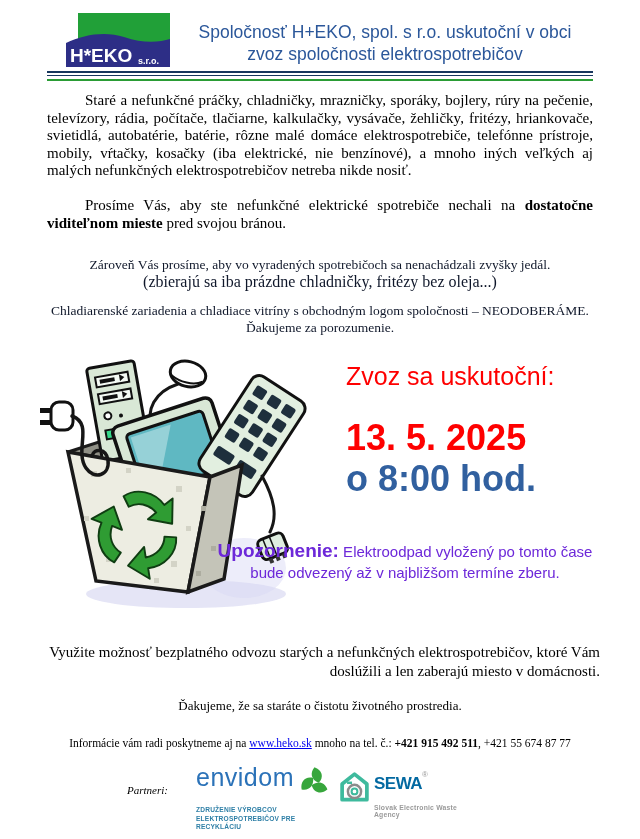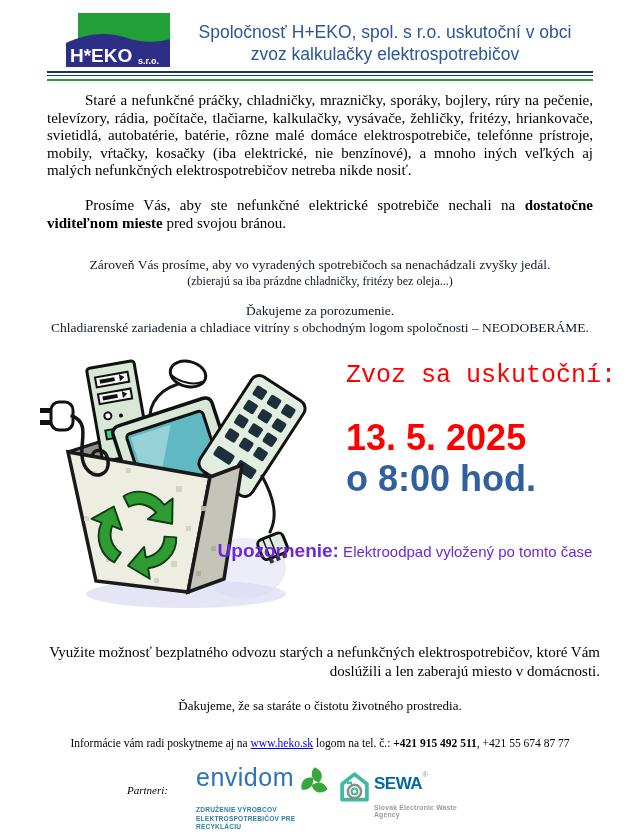--- a/index.html
+++ b/index.html
@@ -16,27 +16,27 @@
   .sep-n2{top:75px;height:1px;background:#17365D;}
   .sep-g {top:79px;height:2px;background:#2A9C35;}
   .sep div{position:absolute;left:0;right:0;}
 
   
   .intro{position:absolute;left:47px;width:546px;top:92px;font-size:15px;line-height:17.6px;
          text-align:justify;}
   .intro p{margin:0 0 17px 0;text-indent:38px;}
   .redblock{position:absolute;left:36px;width:568px;top:256px;text-align:center;color:#0f172a;
             font-size:13.5px;line-height:17px;}
-  .redblock .small{font-size:12px;}
+  .redblock .small{font-size:16px;}
   .redblock .gap{height:12px;}
 
   
   .clipart{position:absolute;left:36px;top:356px;width:296px;height:262px;}
   .event{position:absolute;left:346px;top:362px;width:286px;font-family:"Liberation Sans",sans-serif;}
-  .event-heading{color:#FE0000;font-size:25px;line-height:28px;font-family:Liberation Mono, monospace;}
+  .event-heading{color:#FE0000;font-size:25px;line-height:28px;}
   .event-date{margin-top:27px;color:#FE0000;font-size:36px;font-weight:bold;line-height:41px;}
   .event-time{color:#31609F;font-size:36px;font-weight:bold;line-height:41px;}
 
   .warning{position:absolute;left:180px;top:540px;width:450px;text-align:center;color:#6d28d9;
            font-family:"Liberation Sans",sans-serif;font-size:15px;line-height:21px;}
   .warning b{font-size:19px;}
 
   .outro1{position:absolute;left:40px;width:560px;top:643px;text-align:right;
           font-size:15px;line-height:19px;}
   .outro2{position:absolute;left:40px;width:560px;top:698px;text-align:center;font-size:13px;}
@@ -70,40 +70,40 @@
       <rect x="16" y="2" width="92" height="36" fill="#21A038"></rect>
       <path d="M4,32 C22,23 44,20 62,26 C82,33 98,31 108,28 L108,56 L4,56 Z" fill="#2D2E86"></path>
       <rect x="4" y="30" width="104" height="26" fill="#2D2E86" opacity="0.0"></rect>
       <text x="8" y="51" font-family="Liberation Sans, sans-serif" font-size="19" font-weight="bold" fill="#ffffff">H*EKO</text>
       <text x="76" y="53" font-family="Liberation Sans, sans-serif" font-size="9" font-weight="bold" fill="#ffffff">s.r.o.</text>
     </svg>
   </div>
 
   <div class="title">
     <span>Spoločnosť H+EKO, spol. s r.o. uskutoční v obci</span>
-    <span>zvoz kalkulačky elektrospotrebičov</span>
+    <span>zvoz spoločnosti elektrospotrebičov</span>
   </div>
 
   <div class="sep">
     <div class="sep-n1"></div>
     <div class="sep-n2"></div>
     <div class="sep-g"></div>
   </div>
 
   <div class="intro">
     <p>Staré a nefunkčné práčky, chladničky, mrazničky, sporáky, bojlery, rúry na pečenie, televízory, rádia, počítače, tlačiarne, kalkulačky, vysávače, žehličky, fritézy, hriankovače, svietidlá, autobatérie, batérie, rôzne malé domáce elektrospotrebiče, telefónne prístroje, mobily, vŕtačky, kosačky (iba elektrické, nie benzínové), a mnoho iných veľkých aj malých nefunkčných elektrospotrebičov netreba nikde nosiť.</p>
     <p><span>Prosíme Vás, aby ste nefunkčné elektrické spotrebiče nechali na </span><b>dostatočne viditeľnom mieste</b><span> pred svojou bránou.</span></p>
   </div>
 
   <div class="redblock">
     <div>Zároveň Vás prosíme, aby vo vyradených spotrebičoch sa nenachádzali zvyšky jedál.</div>
     <div class="small">(zbierajú sa iba prázdne chladničky, fritézy bez oleja...)</div>
     <div class="gap"></div>
+    <div>Chladiarenské zariadenia a chladiace vitríny s obchodným logom spoločnosti – NEODOBERÁME.</div>
     <div>Ďakujeme za porozumenie.</div>
-    <div>Chladiarenské zariadenia a chladiace vitríny s obchodným logom spoločnosti – NEODOBERÁME.</div>
   </div>
 
   <svg class="clipart" viewBox="0 0 296 262">
 
     <ellipse cx="150" cy="238" rx="100" ry="14" fill="#CFCFEF" opacity="0.55"></ellipse>
     <ellipse cx="208" cy="212" rx="42" ry="30" fill="#D6D6F4" opacity="0.45"></ellipse>
 
     <polygon points="32,96 174,121 206,109 66,85" fill="#8F8F85" stroke="#1a1a1a" stroke-width="3"></polygon>
 
     <path d="M142,28 C118,36 110,54 116,72" fill="none" stroke="#161616" stroke-width="3" stroke-linecap="round"></path>
@@ -198,27 +198,28 @@
   </svg>
 
   <div class="event">
     <div class="event-heading">Zvoz sa uskutoční:</div>
     <div class="event-date">13. 5. 2025</div>
     <div class="event-time">o 8:00 hod.</div>
   </div>
 
   <div class="warning">
     <div><b>Upozornenie:</b><span> Elektroodpad vyložený po tomto čase</span></div>
+    <div>bude odvezený až v najbližšom termíne zberu.</div>
   </div>
 
   <div class="outro1">Využite možnosť bezplatného odvozu starých a nefunkčných elektrospotrebičov, ktoré Vám doslúžili a len zaberajú miesto v domácnosti.</div>
   <div class="outro2">Ďakujeme, že sa staráte o čistotu životného prostredia.</div>
 
   <div class="contact">
-    <span>Informácie vám radi poskytneme aj na </span><a href="#">www.heko.sk</a><span> logom na tel. č.: </span><span class="ph1">+421 915 492 511</span><span>, </span><span>+421 55 674 87 77</span>
+    <span>Informácie vám radi poskytneme aj na </span><a href="#">www.heko.sk</a><span> mnoho na tel. č.: </span><span class="ph1">+421 915 492 511</span><span>, </span><span>+421 55 674 87 77</span>
   </div>
 
   <div class="partneri">Partneri:</div>
 
   <div class="envidom">
     <div class="envidom-row">
       <span class="envidom-word">envidom</span>
       <svg width="38" height="36" viewBox="0 0 40 40" style="margin-left:4px">
         <g fill="#37A63C">
           <path id="lf" d="M20,2 C29,5 32,14 25,21 C16,17 14,9 20,2 Z"></path>

